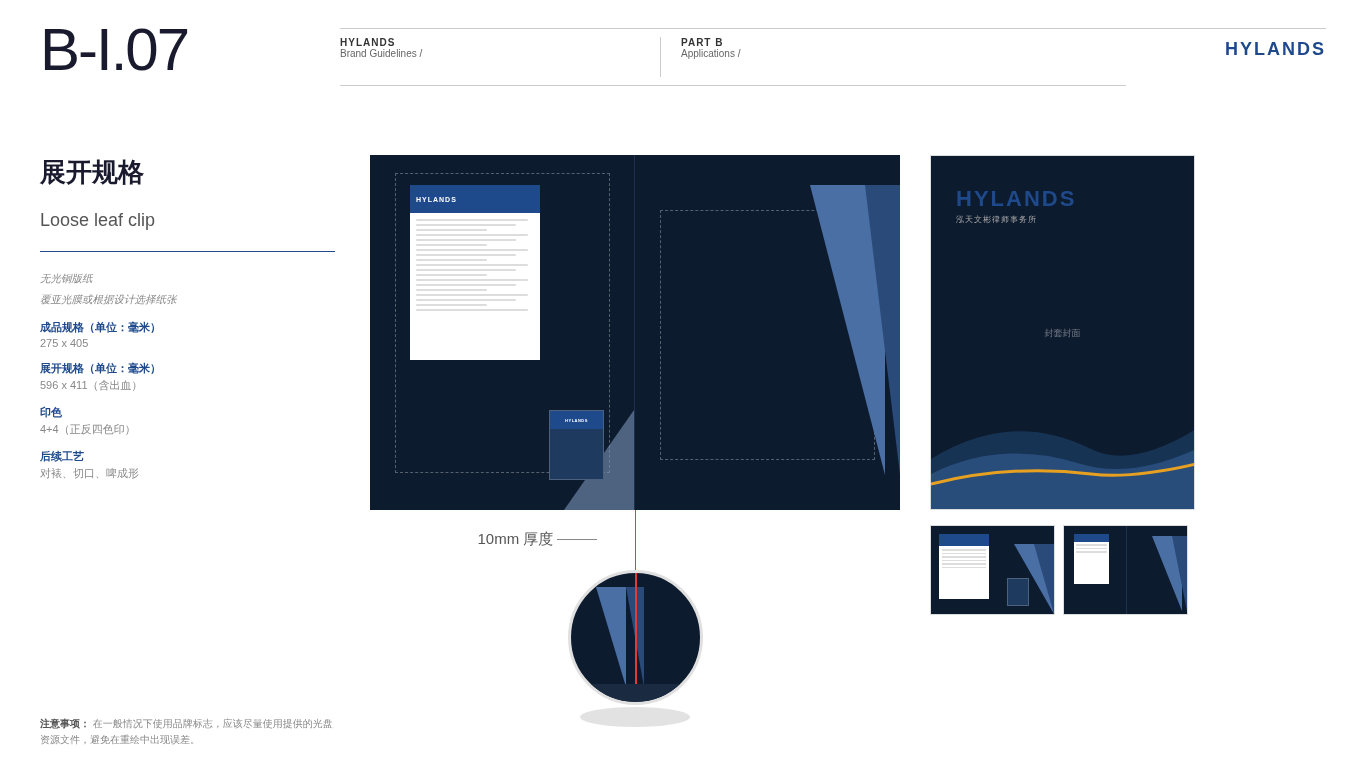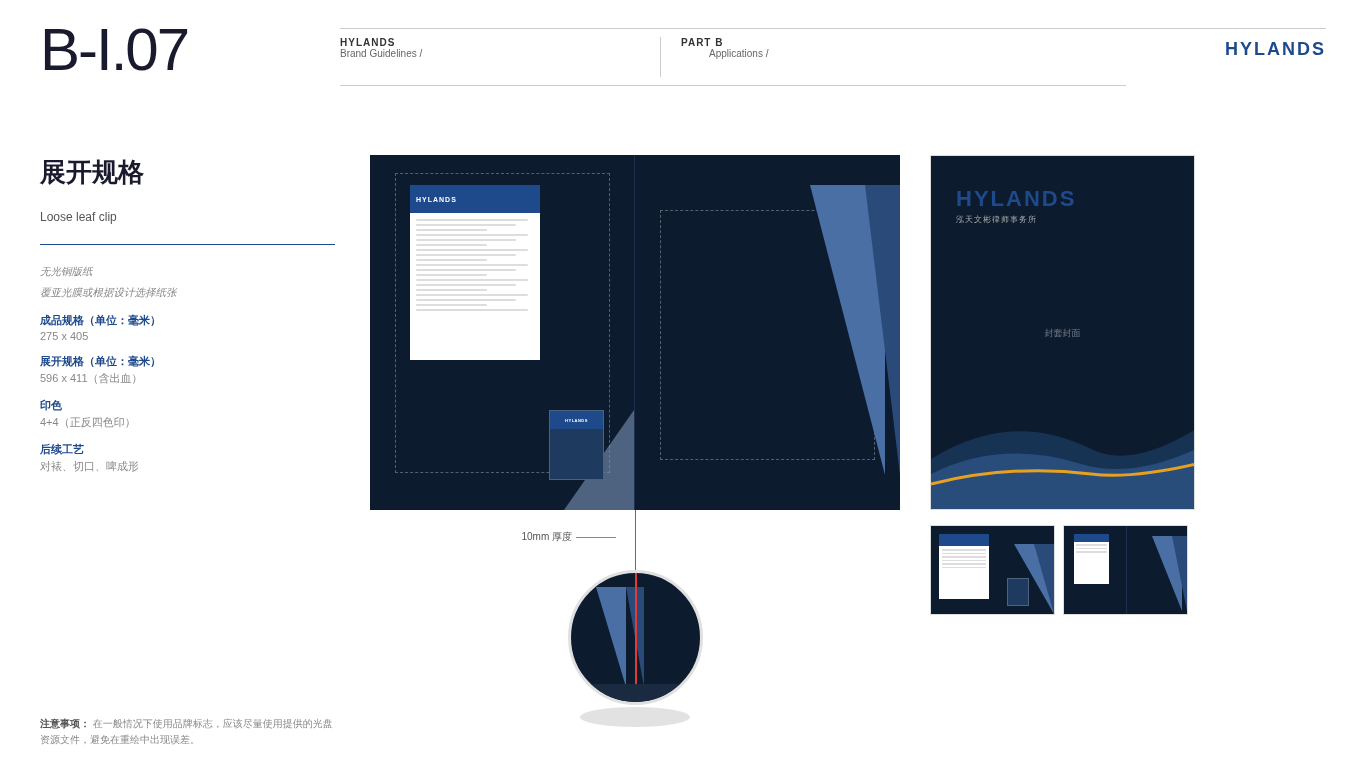--- a/index.html
+++ b/index.html
@@ -75,21 +75,20 @@
     .header-label-right .brand {
       font-size: 10px;
       font-weight: 700;
       color: #333;
       letter-spacing: 1px;
     }
 
     .header-label-right .sub {
       font-size: 10px;
       color: #666;
-      margin-left: 28px;
     }
 
     .header-bottom-line {
       border-bottom: 1px solid #cccccc;
       margin-top: 8px;
     }
 
     .header-logo-area {
       display: flex;
       flex-direction: column;
@@ -121,21 +120,21 @@
     }
 
     .section-title-cn {
       font-size: 26px;
       font-weight: 700;
       color: #1a1a2e;
       margin-bottom: 6px;
     }
 
     .section-title-en {
-      font-size: 12px;
+      font-size: 18px;
       color: #555;
       margin-bottom: 20px;
       margin-top: 20px;
     }
 
     .sidebar-divider {
       border: none;
       border-top: 1px solid #1e4a8c;
       margin-bottom: 18px;
     }
@@ -558,21 +557,21 @@
 
         <div style="position:absolute;top:30px;right:15px;width:0;height:0;border-style:solid;border-width:0 75px 290px 0;border-color:transparent #4a6fa5 transparent transparent;"></div>
         <div style="position:absolute;top:30px;right:0px;width:0;height:0;border-style:solid;border-width:0 35px 290px 0;border-color:transparent #2a4a7a transparent transparent;"></div>
       </div>
     </div>
 
     <div class="zoom-container">
       <div style="position:relative;width:135px;">
         <div class="zoom-line-red"></div>
         <div style="position:absolute;left:-90px;top:20px;display:flex;align-items:center;gap:4px;">
-          <span style="font-size:10px;color:#555;white-space:nowrap;margin-left:44px;">10mm 厚度</span>
+          <span style="font-size:15px;color:#555;white-space:nowrap;">10mm 厚度</span>
           <div style="width:40px;height:1px;background:#888;"></div>
         </div>
       </div>
       <div class="zoom-circle">
         <div class="zoom-circle-inner">
 
           <div style="position:absolute;bottom:15px;left:25px;width:0;height:0;border-style:solid;border-width:0 30px 100px 0;border-color:transparent #4a6fa5 transparent transparent;"></div>
           <div style="position:absolute;bottom:15px;left:55px;width:0;height:0;border-style:solid;border-width:0 18px 100px 0;border-color:transparent #2a4a7a transparent transparent;"></div>
 
           <div style="position:absolute;top:0;bottom:0;left:50%;width:2px;background:#e53935;"></div>

